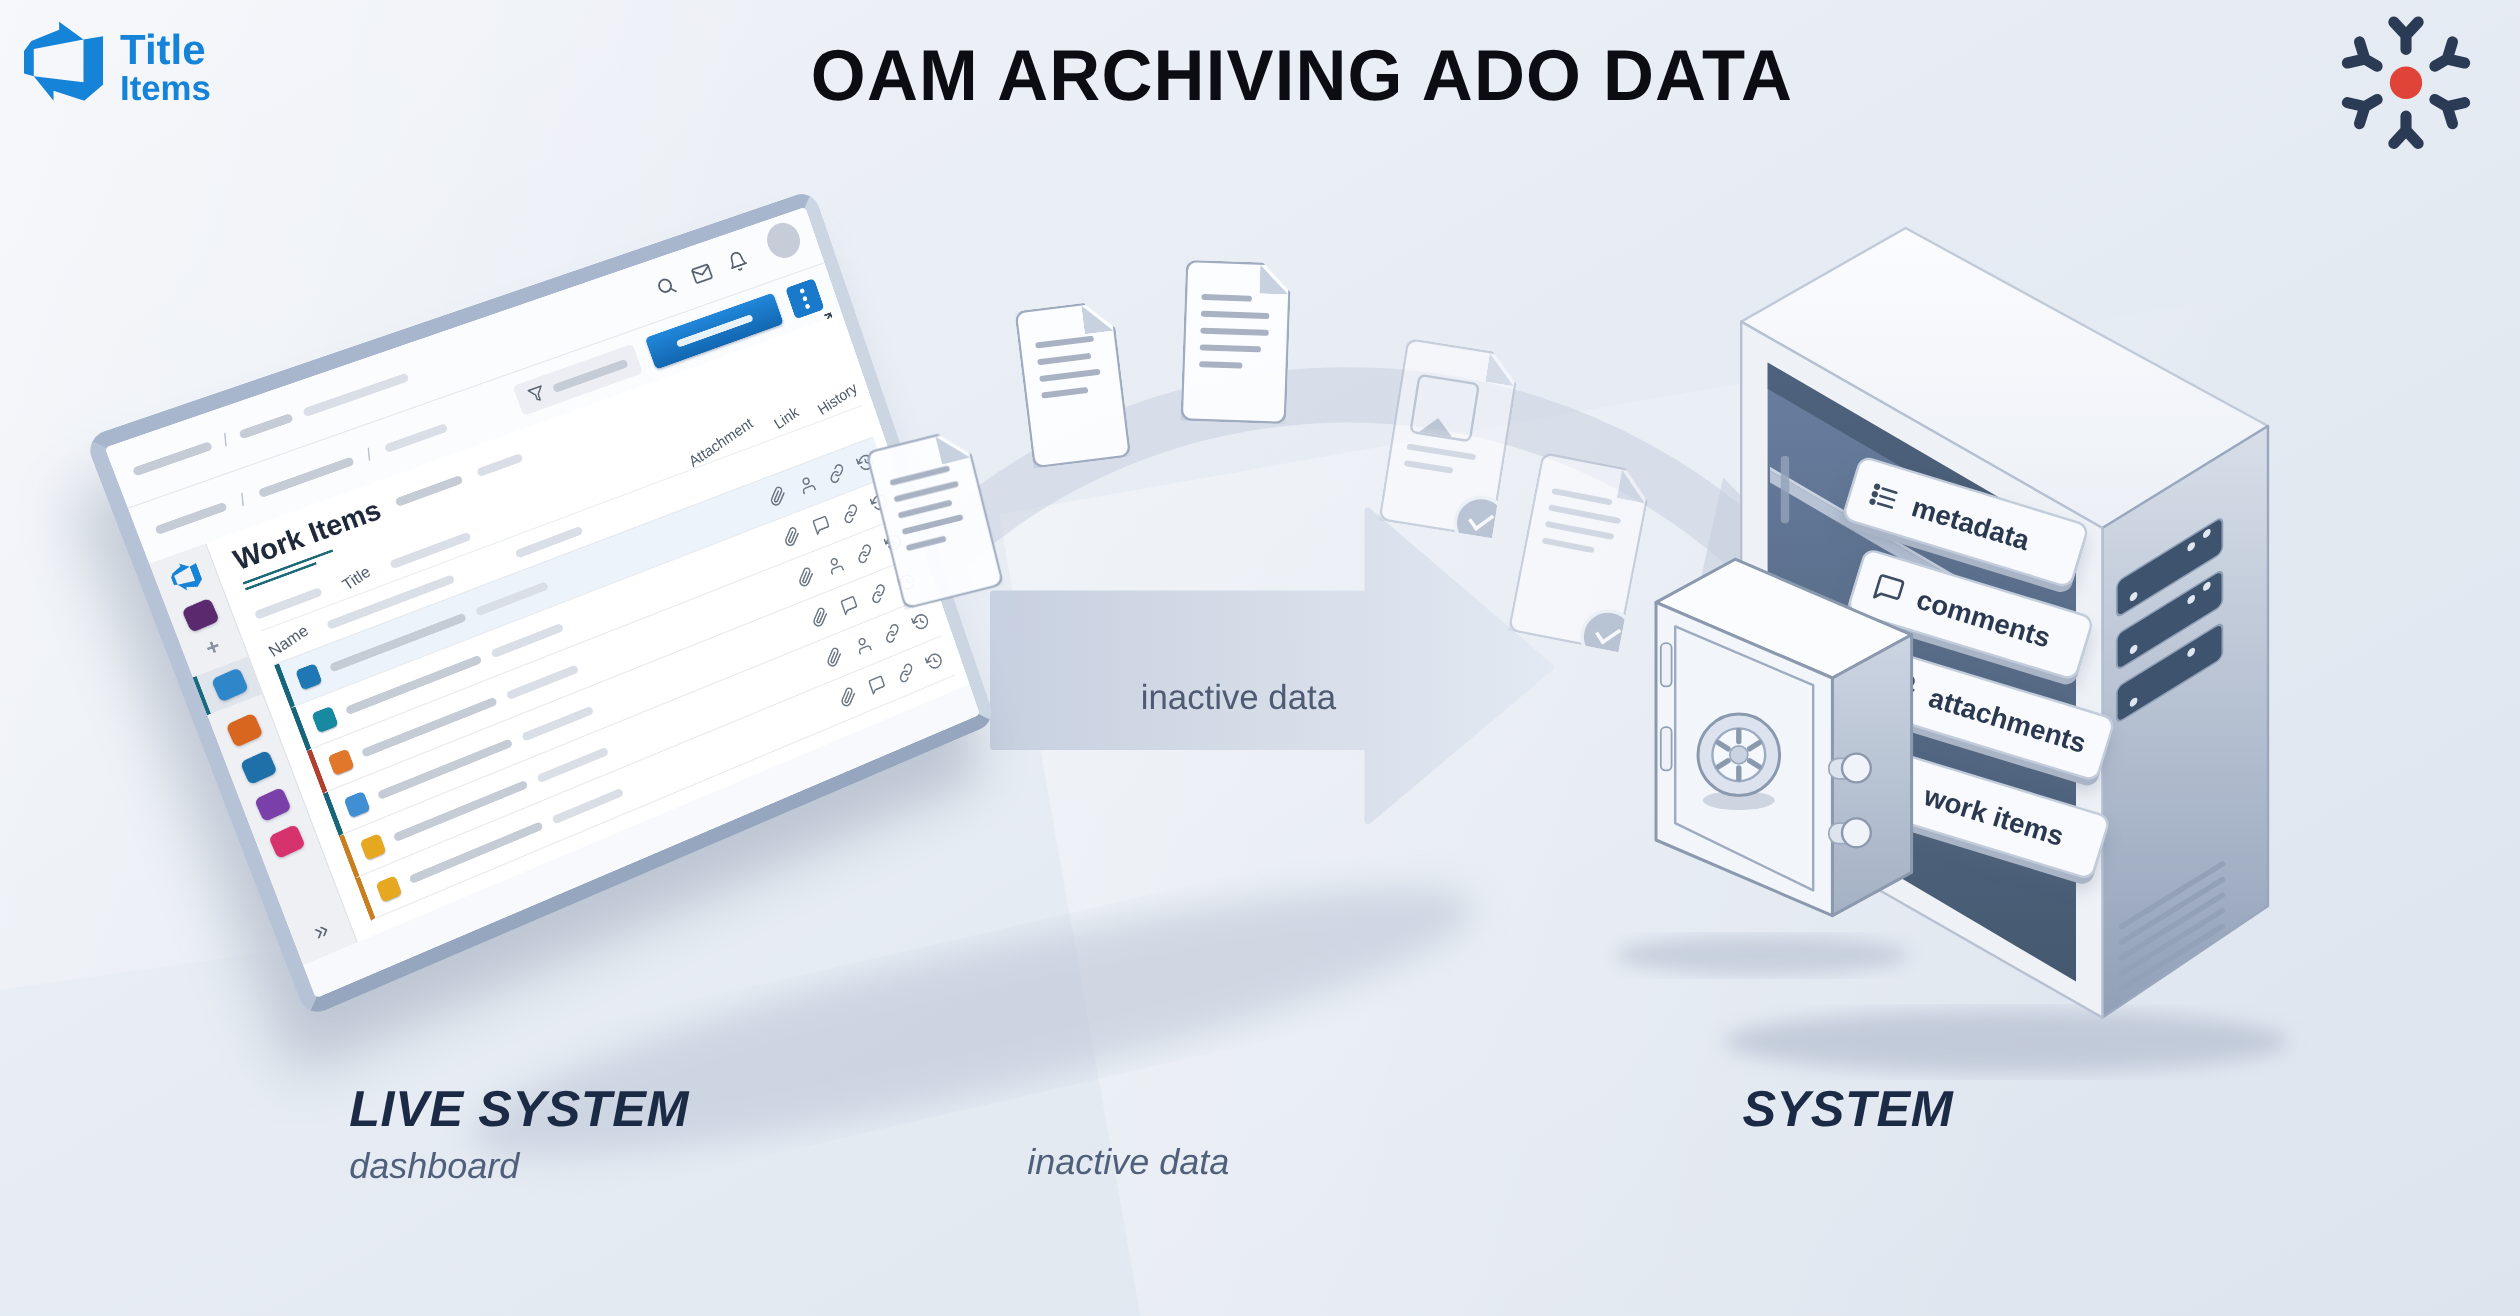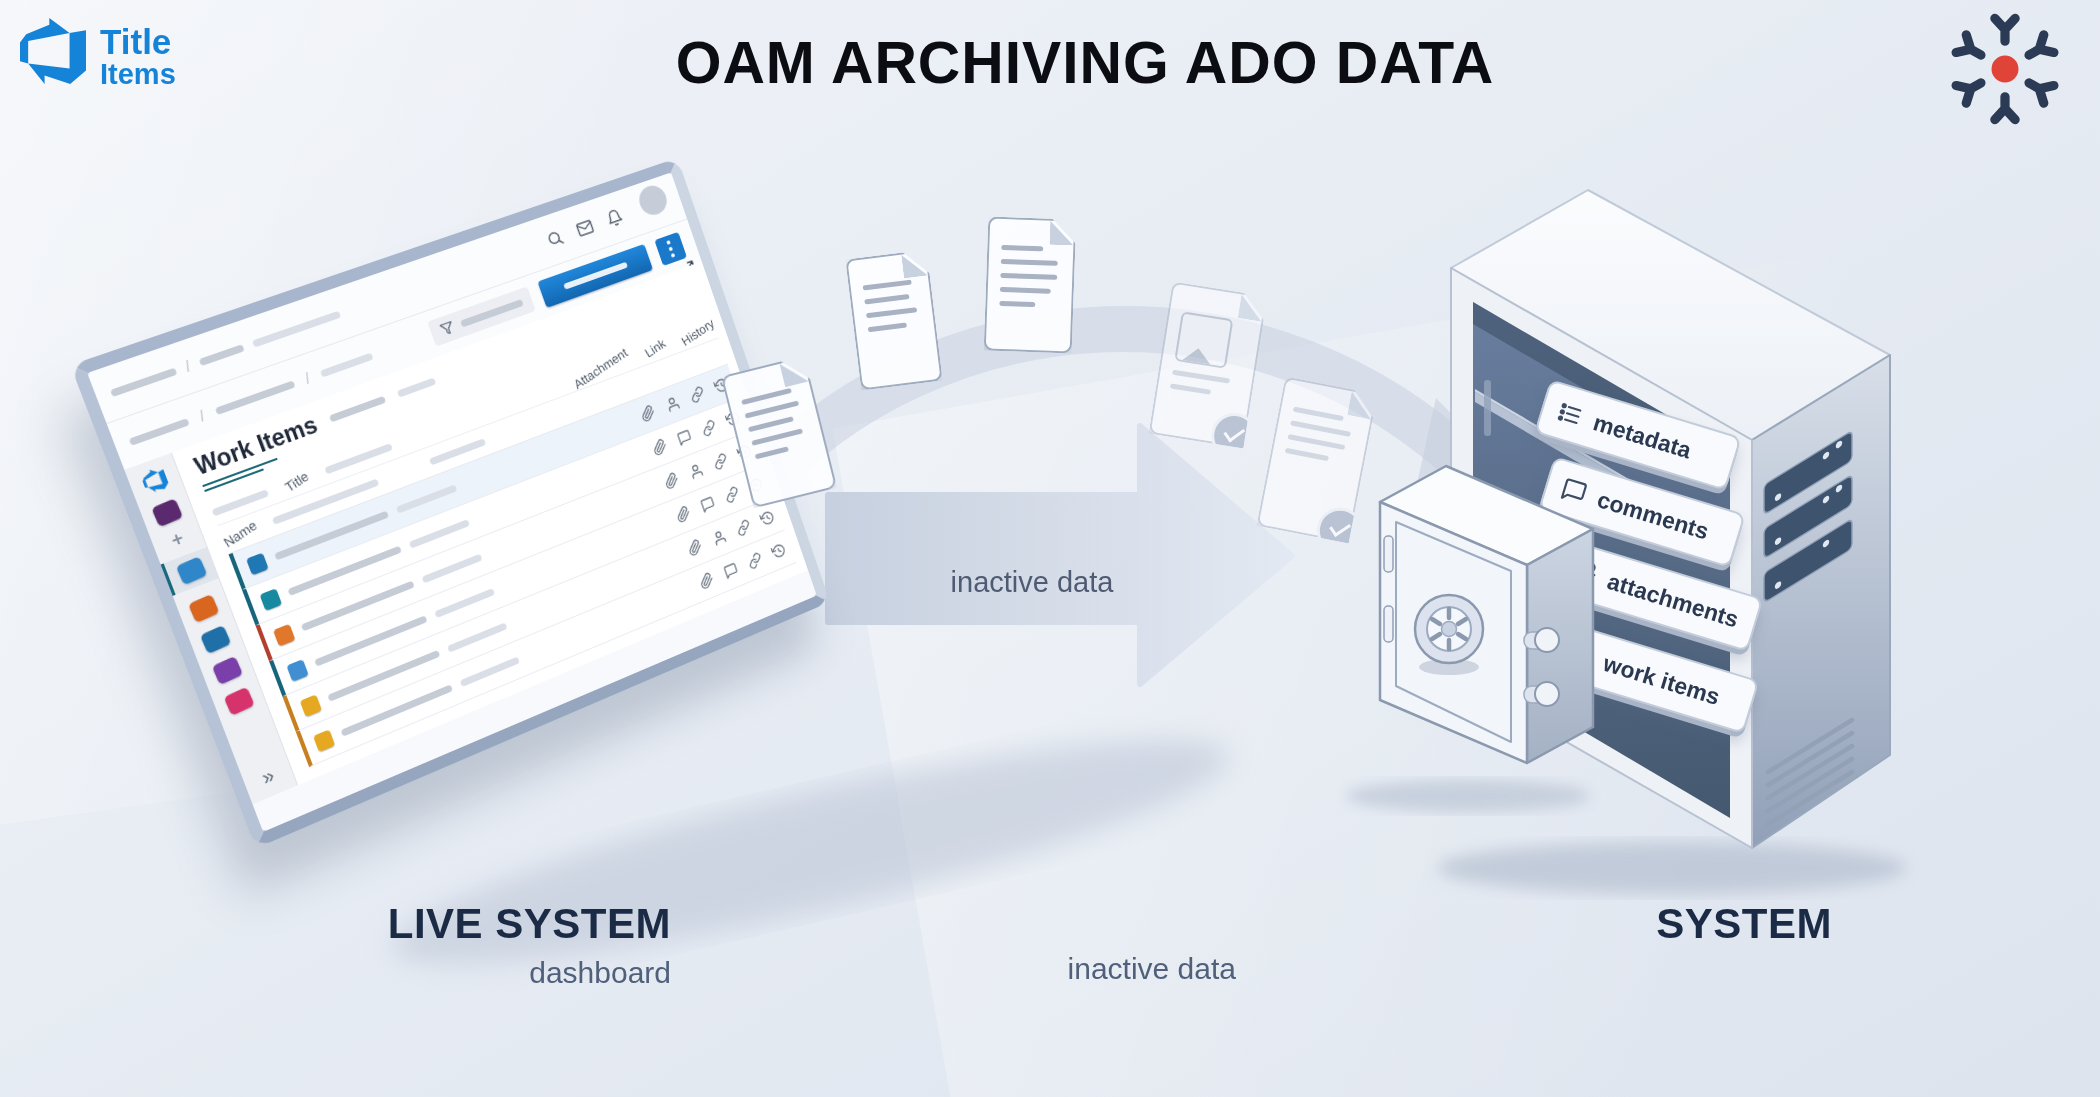--- a/index.html
+++ b/index.html
@@ -26,21 +26,21 @@
   .scene-svg{position:absolute;left:0;top:0;z-index:1;}
   .vault-svg{position:absolute;left:0;top:0;z-index:4;pointer-events:none;}
 
   
   .flow-label{position:absolute;left:832px;top:518px;width:400px;text-align:center;
     font-size:40px;font-weight:bold;color:#29394f;letter-spacing:.5px;z-index:5;}
   .flow-sublabel{position:absolute;left:832px;top:566px;width:400px;text-align:center;
     font-size:29px;color:#4e5b73;z-index:5;}
 
   
-  .cap{position:absolute;width:380px;text-align:right;z-index:6;}
+  .cap{position:absolute;width:380px;text-align:left;z-index:6;font-style:italic;}
   .cap-title{font-size:42px;font-weight:bold;color:#1b2a45;letter-spacing:.5px;}
   .cap-sub{font-size:30px;color:#50607b;margin-top:8px;}
   .cap-live{left:291px;top:900px;}
   .cap-archive{left:1452px;top:900px;}
   .cap-flow{left:856px;top:952px;}
 
   
   .win{position:absolute;left:150px;top:244px;width:624px;height:470px;z-index:2;
     transform:perspective(1500px) rotateY(14deg) rotate(-20.5deg);transform-origin:50% 50%;
     background:#f7f9fc;border:12px solid;border-color:#a7b6cc #ccd6e3 #96a6bf #b6c3d6;

